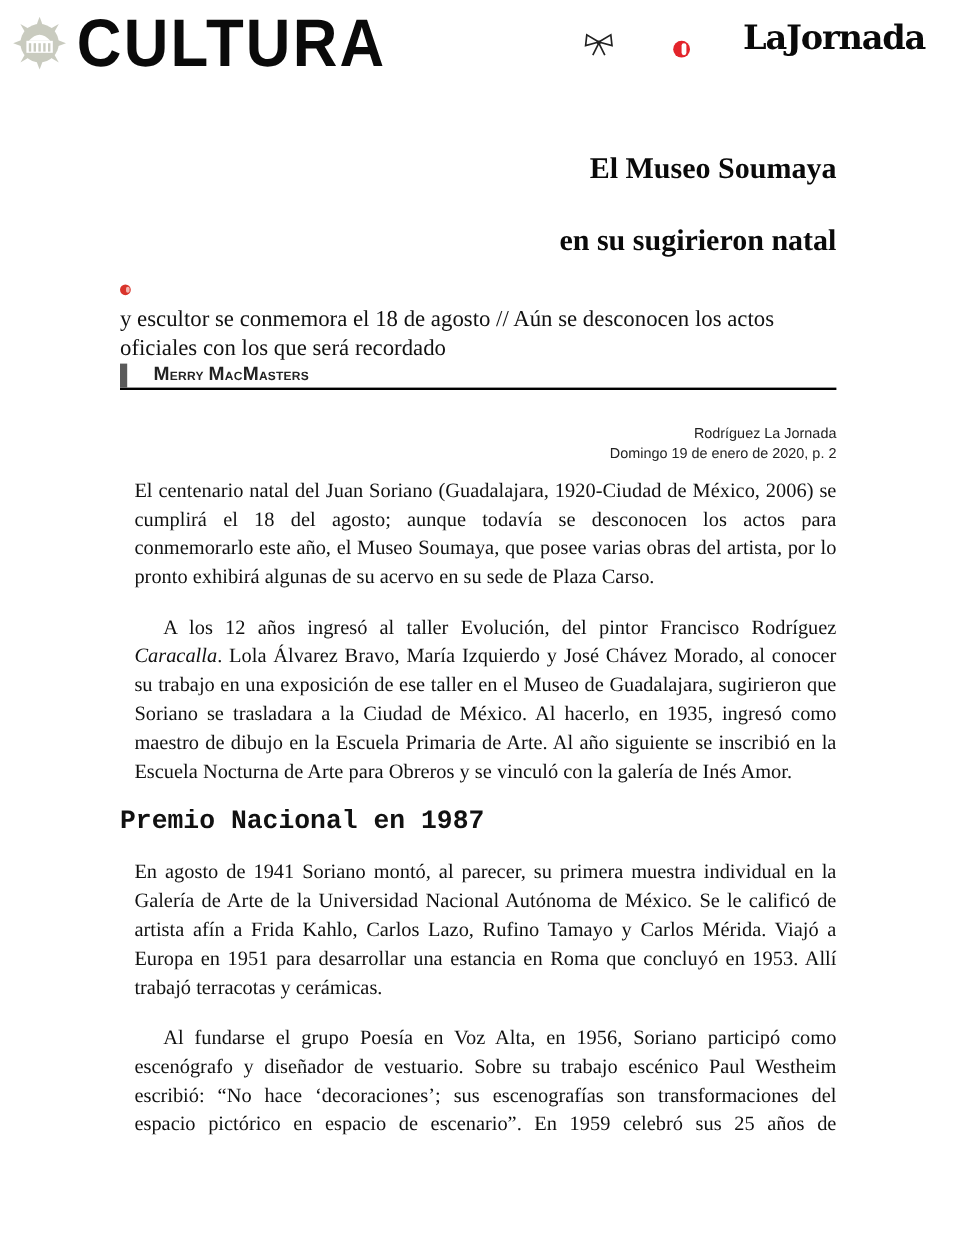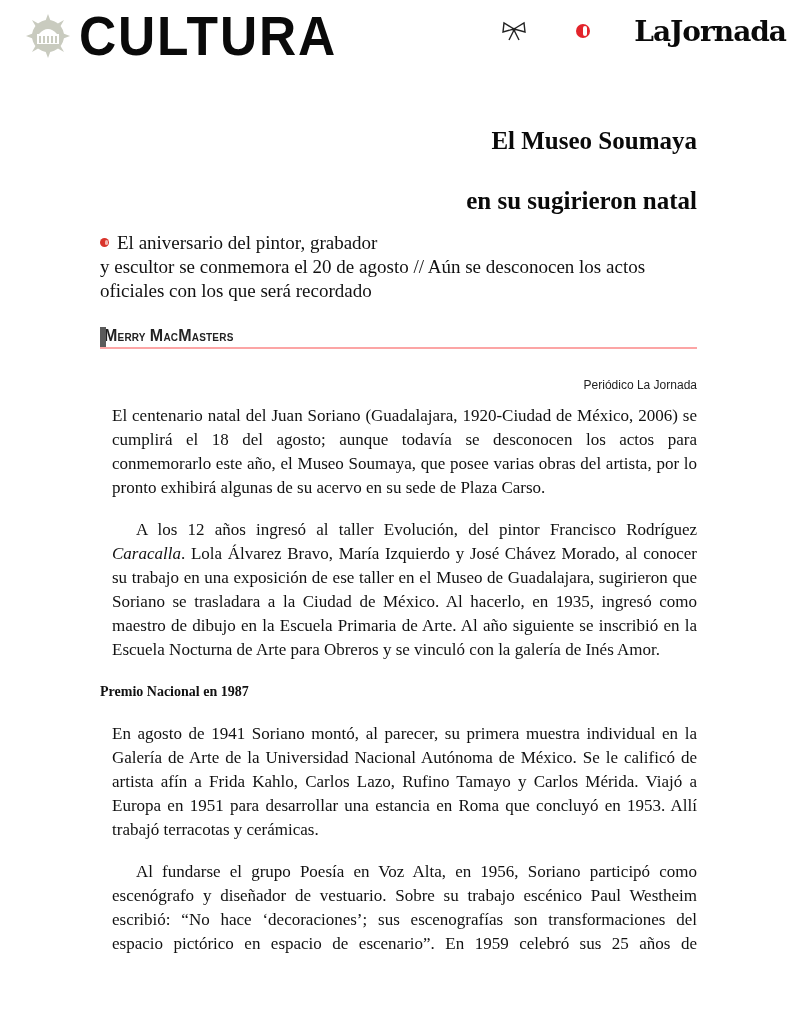--- a/index.html
+++ b/index.html
@@ -1,26 +1,26 @@
 <!DOCTYPE html>
 <html><head>
 <meta charset="utf-8">
 <style>
   html, body { margin: 0; padding: 0; background: #ffffff; }
   body { width: 800px; height: 1034px; position: relative; overflow: hidden; color: #111; }
 
-  .header { position: absolute; left: 16px; top: 0; width: 784px; height: 70px; }
+  .header { position: absolute; left: 1px; top: 0; width: 784px; height: 70px; }
   .sun-logo { position: absolute; left: 8px; top: 12px; width: 48px; height: 48px; }
   .section-title {
     position: absolute; left: 63px; top: 6px;
     font-family: "Liberation Sans", sans-serif; font-weight: bold;
     font-size: 56px; line-height: 60px; letter-spacing: 2px;
     color: #0a0a0a; transform: scaleX(0.92); transform-origin: left top;
   }
-  .brand { position: absolute; right: 14px; top: 14px; height: 34px; display: flex; align-items: center; gap: 41px; }
+  .brand { position: absolute; right: 14px; top: 14px; height: 34px; display: flex; align-items: flex-end; gap: 41px; }
   .bow-icon { width: 26px; height: 22px; margin-right: 8px; }
   .brand-dot { width: 14px; height: 14px; border-radius: 50%; background: #e3242b; margin-right: 3px; position: relative; }
   .brand-dot::after { content: ""; position: absolute; left: 7px; top: 2px; width: 4px; height: 10px; background: #fff; border-radius: 2px; }
   .brand-name {
     font-family: "DejaVu Serif", serif; font-weight: bold; font-size: 28px;
     letter-spacing: -1px; color: #0a0a0a;
   }
 
   .article { position: absolute; left: 100px; top: 126px; width: 597px; }
   .headline {
@@ -31,38 +31,38 @@
     margin-top: 15px; font-family: "Liberation Serif", serif;
     font-size: 19px; line-height: 24px; color: #111;
   }
   .summary-bullet {
     display: inline-block; width: 9px; height: 9px; border-radius: 50%;
     background: #d9342b; margin-right: 8px; vertical-align: 2px; position: relative;
   }
   .summary-bullet::after { content:""; position:absolute; right:1px; top:2px; width:3px; height:5px; background:#f4b6b0; border-radius:2px; }
 
   .byline {
-    margin-top: 24px; position: relative; height: 20px;
-    border-bottom: 2px solid #fca5a5; padding-left: 4px;
+    margin-top: 0; position: relative; height: 20px;
+    border-bottom: 2px solid #000000; padding-left: 28px;
   }
   .byline-bar { position: absolute; left: 0; top: 0; width: 6px; height: 20px; background: #5a5a5a; }
   .byline-name {
     font-family: "Liberation Sans", sans-serif; font-weight: bold;
     font-size: 14px; line-height: 18px; font-variant: small-caps; color: #222;
     letter-spacing: 0.2px;
   }
   .byline-name .big { font-size: 16px; }
 
   .source { margin-top: 28px; text-align: right; font-family: "Liberation Sans", sans-serif; font-size: 12px; line-height: 17px; color: #222; }
 
   .body-text { margin-top: 10px; font-family: "Liberation Serif", serif; font-size: 17px; line-height: 24px; color: #111; }
   .body-text p { margin: 0 0 18px 12px; text-align: justify; text-align-last: left; }
   .body-text p.indent { text-indent: 24px; }
   .body-text p.cut { text-align-last: justify; }
-  .subhead { font-family: Liberation Serif, serif; font-weight: bold; font-size: 14px; line-height: 24px; margin: 0 0 18px 0; }
+  .subhead { font-family: Liberation Mono, monospace; font-weight: bold; font-size: 22px; line-height: 24px; margin: 0 0 18px 0; }
 </style>
 </head>
 <body>
 
 <div class="header">
   <svg class="sun-logo" viewBox="0 0 48 48">
     <g fill="#c9cbbf">
       <circle cx="24" cy="24" r="16"></circle>
       <polygon points="24,2 27,10 21,10"></polygon>
       <polygon points="46,24 38,27 38,21"></polygon>
@@ -103,31 +103,32 @@
 </div>
 
 <div class="article">
   <h1 class="headline">
     <span>El Museo Soumaya</span><br>
     <br>
     <span>en su sugirieron natal</span>
   </h1>
 
   <div class="summary">
-    <span class="summary-bullet"></span><span>El aniversario del pintor, grabador</span><br>
-    <span>y escultor se conmemora el 20 de agosto // Aún se desconocen los actos oficiales con los que será recordado</span>
+    <span class="summary-bullet"></span><br>
+    <span>y escultor se conmemora el 18 de agosto // Aún se desconocen los actos oficiales con los que será recordado</span>
   </div>
 
   <div class="byline">
     <span class="byline-bar"></span>
     <span class="byline-name"><span class="big">M</span><span>erry </span><span class="big">M</span><span>ac</span><span class="big">M</span><span>asters</span></span>
   </div>
 
   <div class="source">
-    <div>Periódico La Jornada</div>
+    <div>Rodríguez La Jornada</div>
+    <div>Domingo 19 de enero de 2020, p. 2</div>
   </div>
 
   <div class="body-text">
     <p>El centenario natal del Juan Soriano (Guadalajara, 1920-Ciudad de México, 2006) se cumplirá el 18 del agosto; aunque todavía se desconocen los actos para conmemorarlo este año, el Museo Soumaya, que posee varias obras del artista, por lo pronto exhibirá algunas de su acervo en su sede de Plaza Carso.</p>
     <p class="indent"><span>A los 12 años ingresó al taller Evolución, del pintor Francisco Rodríguez </span><em>Caracalla</em><span>. Lola Álvarez Bravo, María Izquierdo y José Chávez Morado, al conocer su trabajo en una exposición de ese taller en el Museo de Guadalajara, sugirieron que Soriano se trasladara a la Ciudad de México. Al hacerlo, en 1935, ingresó como maestro de dibujo en la Escuela Primaria de Arte. Al año siguiente se inscribió en la Escuela Nocturna de Arte para Obreros y se vinculó con la galería de Inés Amor.</span></p>
     <div class="subhead">Premio Nacional en 1987</div>
     <p>En agosto de 1941 Soriano montó, al parecer, su primera muestra individual en la Galería de Arte de la Universidad Nacional Autónoma de México. Se le calificó de artista afín a Frida Kahlo, Carlos Lazo, Rufino Tamayo y Carlos Mérida. Viajó a Europa en 1951 para desarrollar una estancia en Roma que concluyó en 1953. Allí trabajó terracotas y cerámicas.</p>
     <p class="indent cut">Al fundarse el grupo Poesía en Voz Alta, en 1956, Soriano participó como escenógrafo y diseñador de vestuario. Sobre su trabajo escénico Paul Westheim escribió: “No hace ‘decoraciones’; sus escenografías son transformaciones del espacio pictórico en espacio de escenario”. En 1959 celebró sus 25 años de</p>
   </div>
 </div>

